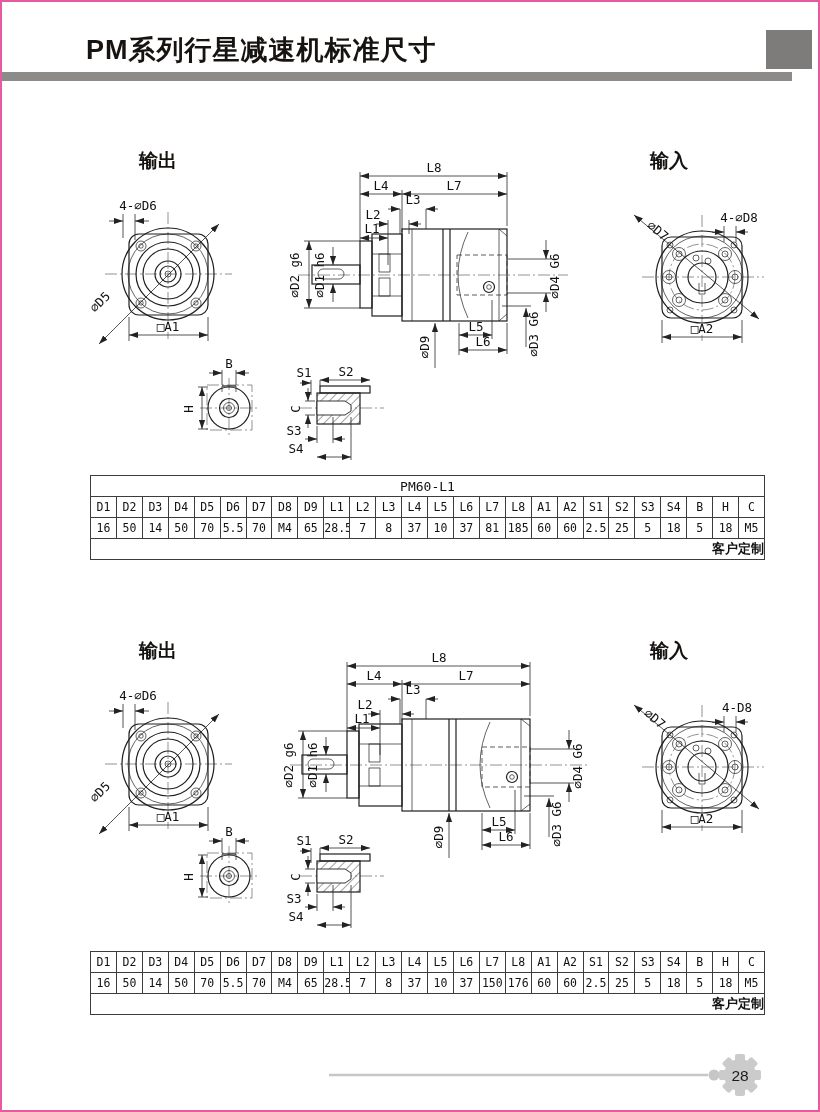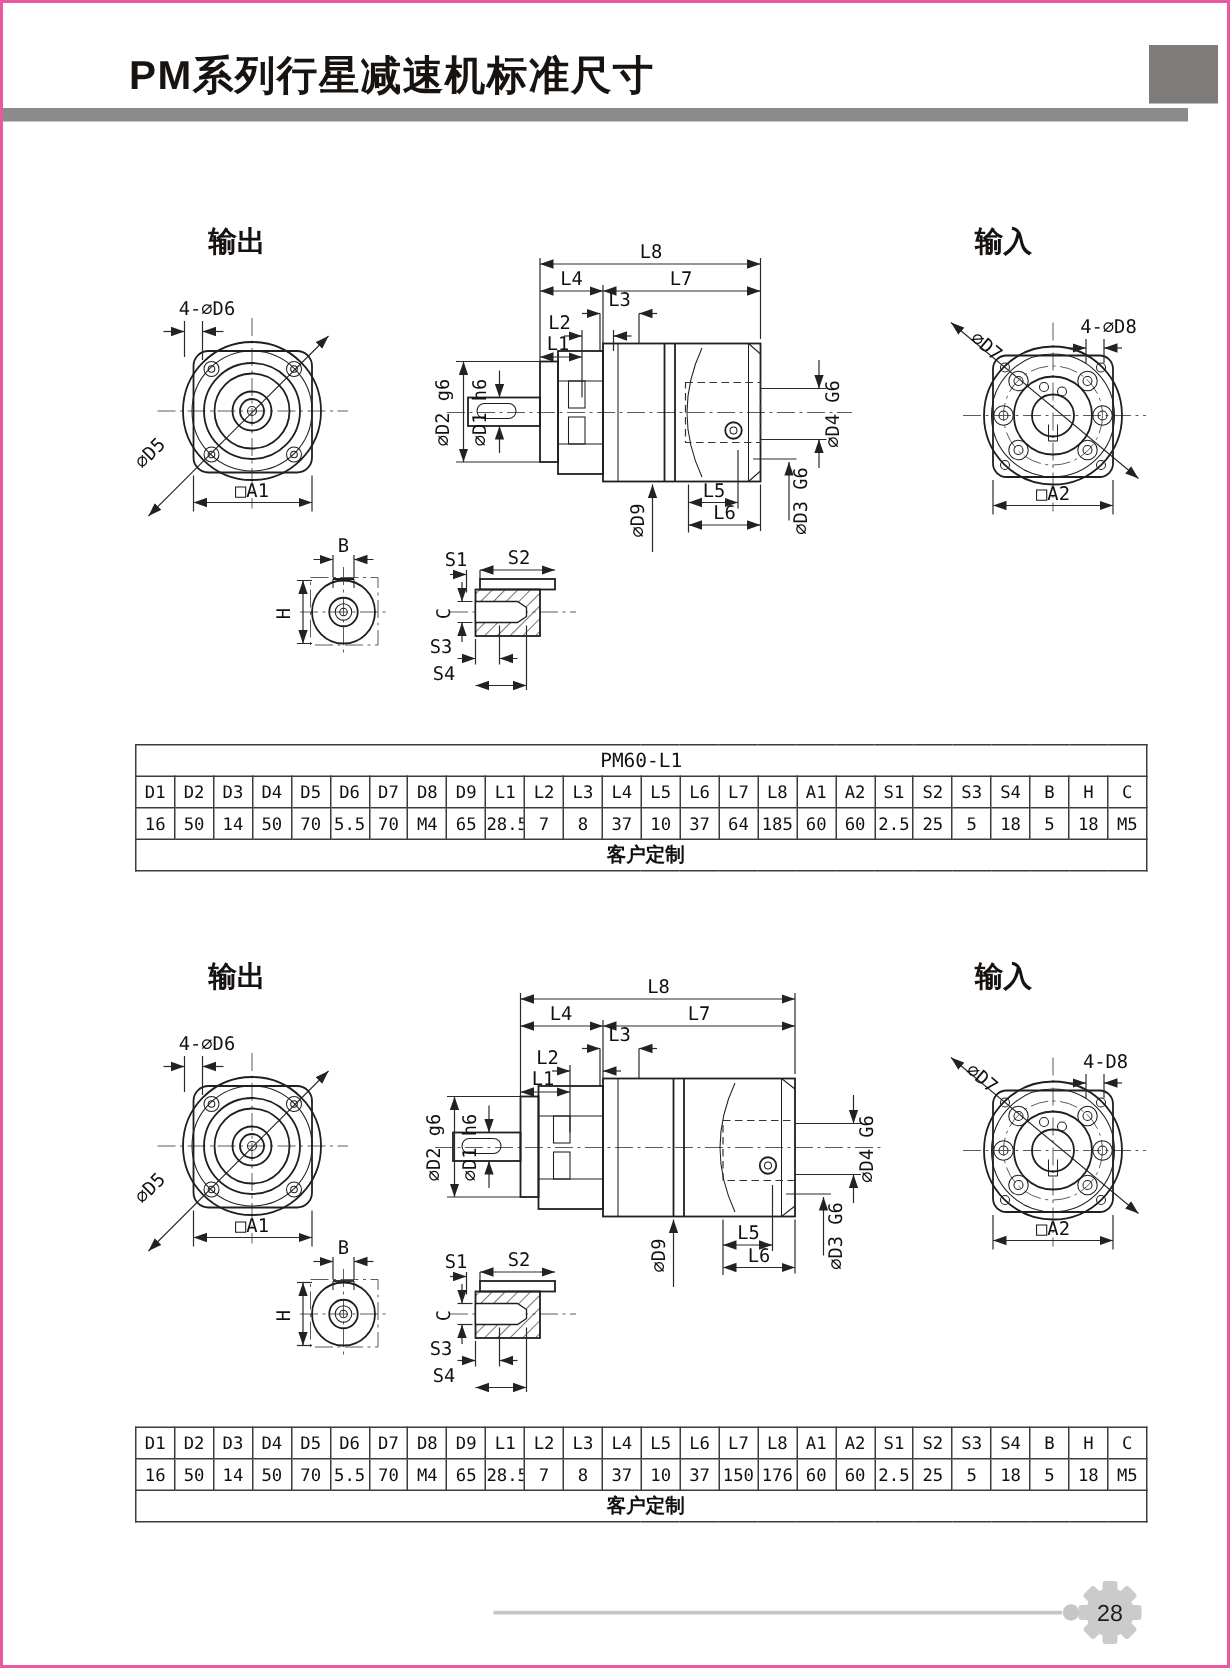--- a/index.html
+++ b/index.html
@@ -16,21 +16,21 @@
   .thin{fill:none;stroke:#1f1f1f;stroke-width:0.7;}
   .dim{fill:none;stroke:#2a2a2a;stroke-width:0.8;}
   .cdash{fill:none;stroke:#4a4a4a;stroke-width:0.6;stroke-dasharray:12 3 2 3;}
   .hid{fill:none;stroke:#333;stroke-width:0.8;stroke-dasharray:5 3;}
   text.dl{font:12.5px "DejaVu Sans Mono",monospace;fill:#111;text-anchor:middle;}
   
   .dimtable{position:absolute;left:88px;width:675px;border-collapse:collapse;table-layout:fixed;
             font:11.5px "DejaVu Sans Mono",monospace;color:#111;background:#fff;}
   .dimtable td{border:1px solid #3c3c3c;text-align:center;padding:0;height:20px;overflow:hidden;}
   .dimtable td.ttl{height:20px;font-size:13px;}
-  .dimtable td.note{text-align:center;padding-left:6px;font-family:"Liberation Sans",sans-serif;
+  .dimtable td.note{text-align:right;padding-left:6px;font-family:"Liberation Sans",sans-serif;
                     font-size:13px;font-weight:bold;height:20px;}
 </style>
 </head>
 <body>
 
 <div class="page">
 
   <div class="hdr-title">PM系列行星减速机标准尺寸</div>
   <div class="hdr-square"></div>
   <div class="hdr-bar"></div>
@@ -238,21 +238,21 @@
       <line class="dim" x1="331" y1="275" x2="331" y2="301"></line>
       <line class="dim" x1="303" y1="297" x2="315" y2="297" marker-end="url(#ar1)"></line>
       <line class="dim" x1="343" y1="297" x2="331" y2="297" marker-end="url(#ar1)"></line>
       <text class="dl" x="292" y="293">S3</text>
       <line class="dim" x1="349" y1="275" x2="349" y2="318"></line>
       <line class="dim" x1="315" y1="315" x2="349" y2="315" marker-start="url(#ar1)" marker-end="url(#ar1)"></line>
       <text class="dl" x="294" y="311">S4</text>
     </g>
   </svg>
 
-  <table class="dimtable" style="top:494px">
+  <table class="dimtable" style="top:473px">
     <tbody>
         <tr>
       <td colspan="26" class="ttl">PM60-L1</td>
     </tr>
     <tr>
           <td>D1</td>
           <td>D2</td>
           <td>D3</td>
           <td>D4</td>
           <td>D5</td>
@@ -287,21 +287,21 @@
           <td>5.5</td>
           <td>70</td>
           <td>M4</td>
           <td>65</td>
           <td>28.5</td>
           <td>7</td>
           <td>8</td>
           <td>37</td>
           <td>10</td>
           <td>37</td>
-          <td>64</td>
+          <td>81</td>
           <td>185</td>
           <td>60</td>
           <td>60</td>
           <td>2.5</td>
           <td>25</td>
           <td>5</td>
           <td>18</td>
           <td>5</td>
           <td>18</td>
           <td>M5</td>

